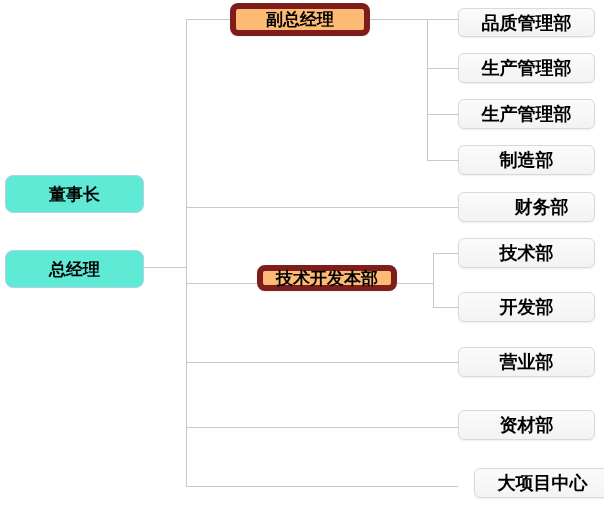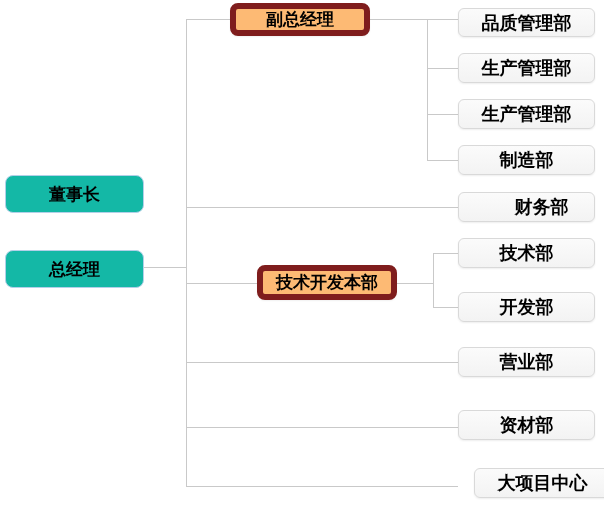--- a/index.html
+++ b/index.html
@@ -20,21 +20,21 @@
     display: flex;
     align-items: center;
     justify-content: center;
     font-weight: bold;
     color: #000000;
     box-sizing: border-box;
     text-align: center;
     white-space: nowrap;
   }
   .exec {
-    background: #14b8a6;
+    background: #5eead4;
     border: 1px solid #b3d0e8;
     border-radius: 8px;
     width: 139px;
     height: 38px;
     font-size: 17px;
   }
   .manager {
     background: #fdba74;
     border: 6px solid #7f1d1d;
     border-radius: 8px;
@@ -55,21 +55,21 @@
     position: absolute;
     background: #c9c9c9;
   }
   .h { height: 1px; }
   .v { width: 1px; }
 
   
   #n-chairman   { left: 5px;   top: 175px; }
   #n-gm         { left: 5px;   top: 250px; }
   #n-dgm        { left: 230px; top: 3px;   width: 140px; height: 33px; }
-  #n-techdev    { left: 257px; top: 265px; width: 140px; height: 35px; }
+  #n-techdev    { left: 257px; top: 265px; width: 140px; height: 26px; }
   #n-quality    { top: 8px;   height: 29px; }
   #n-bizmgmt    { top: 53px; }
   #n-prodmgmt   { top: 99px; }
   #n-mfg        { top: 145px; }
   #n-finance    { top: 192px; padding-left: 30px; }
   #n-tech       { top: 238px; }
   #n-dev        { top: 292px; }
   #n-sales      { top: 347px; }
   #n-materials  { top: 410px; }
   #n-projects   { top: 468px; margin-left: 16px; }

